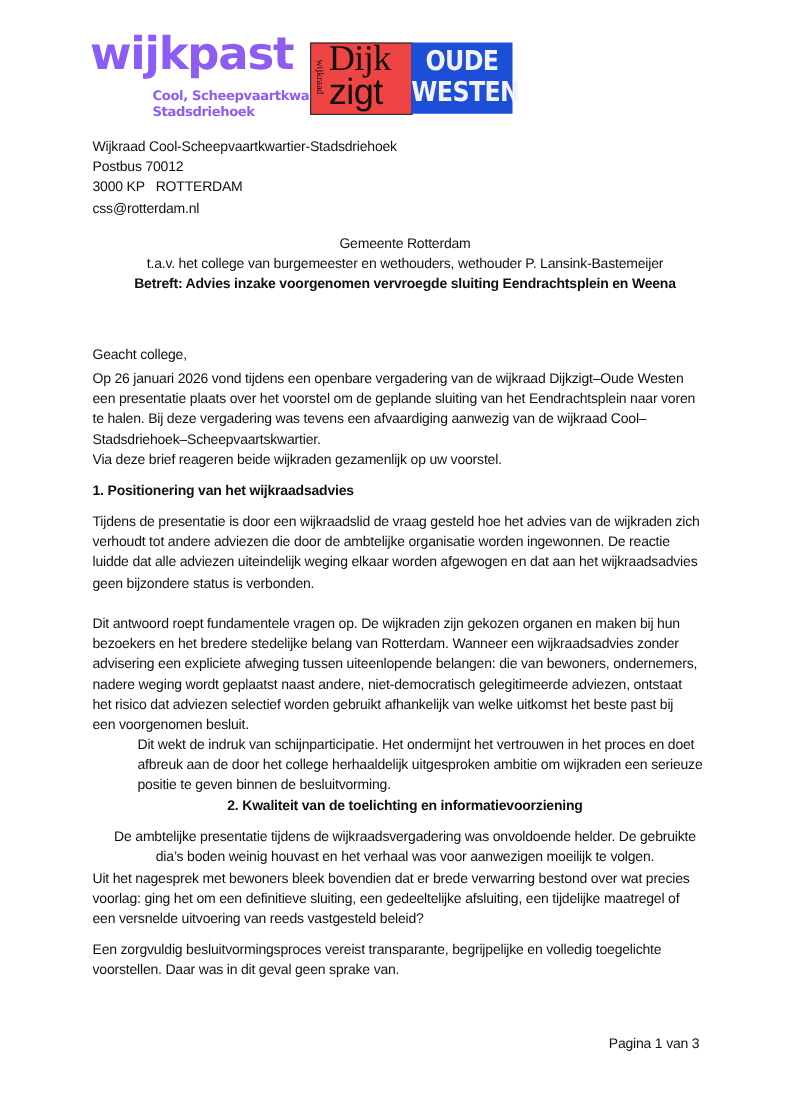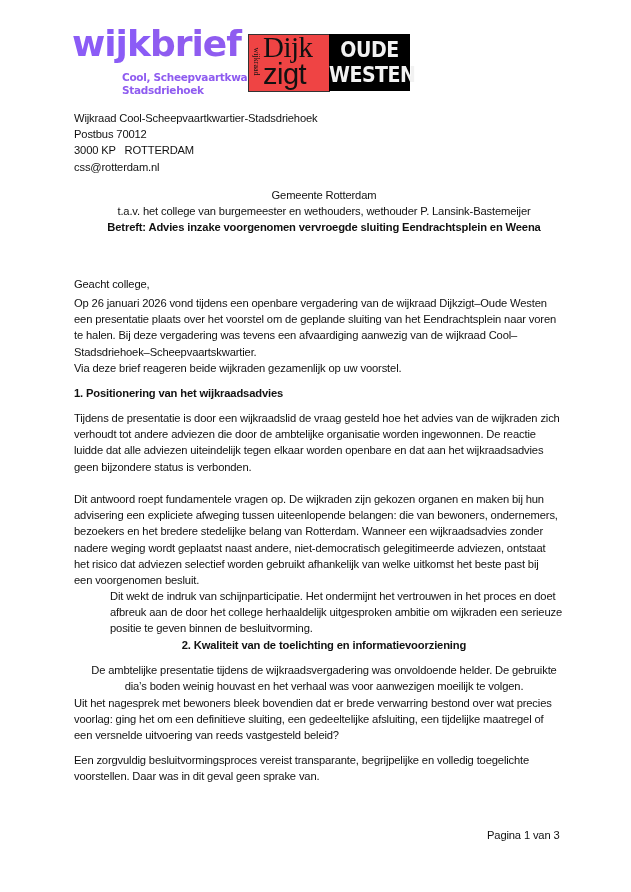--- a/index.html
+++ b/index.html
@@ -20,21 +20,21 @@
 
     .logo-dijkzigt { position: absolute; left: 248px; top: 34px; width: 80px; height: 56px;
                      border: 1px solid #333; background: #ef4444; overflow: hidden; }
     .dz-side { position: absolute; left: -13px; top: 22px; transform: rotate(90deg);
                font-family: "Liberation Serif", serif; font-size: 8px; color: #111; width: 40px; text-align: center; }
     .dz-top { position: absolute; left: 14px; top: -3px; font-family: "Liberation Serif", serif;
               font-size: 29px; line-height: 30px; color: #111; letter-spacing: -0.5px; }
     .dz-bottom { position: absolute; left: 14px; top: 24px; font-family: Liberation Sans, sans-serif;
                  font-size: 29px; line-height: 30px; color: #111; letter-spacing: -0.5px; }
 
-    .logo-oudewesten { position: absolute; left: 329px; top: 34px; width: 81px; height: 57px; background: #000000; }
+    .logo-oudewesten { position: absolute; left: 329px; top: 34px; width: 81px; height: 57px; background: #1d4ed8; }
     .ow-line { position: absolute; left: 0; width: 81px; text-align: center; font-family: "DejaVu Sans", sans-serif;
                font-weight: bold; color: #f2f2f2; font-size: 19px; letter-spacing: -0.5px; line-height: 22px;
                transform: scaleY(1.15); }
     .ow-1 { top: 4px; }
     .ow-2 { top: 29px; }
 
     
     .txt { position: absolute; left: 74px; width: 500px; font-family: "Liberation Sans", sans-serif;
            font-size: 11.2px; line-height: 16.2px; color: #111; letter-spacing: -0.15px; }
     .line { display: block; white-space: nowrap; }
@@ -57,21 +57,21 @@
     .footer { position: absolute; left: 487px; top: 829px; font-family: "Liberation Sans", sans-serif;
               font-size: 11.2px; color: #111; white-space: nowrap; letter-spacing: -0.15px; }
   </style>
 </head>
 <body>
 
 <div class="page">
 
   <div class="logo-wijkraad">
     <div class="wk-word">
-      <span class="wk-red">wijk</span><span class="wk-purple">brief</span>
+      <span class="wk-red">wijk</span><span class="wk-purple">past</span>
     </div>
     <div class="wk-sub wk-sub1">Cool, Scheepvaartkwartier,</div>
     <div class="wk-sub wk-sub2">Stadsdriehoek</div>
   </div>
 
   <div class="logo-dijkzigt">
     <div class="dz-side">wijkraad</div>
     <div class="dz-top">Dijk</div>
     <div class="dz-bottom">zigt</div>
   </div>
@@ -107,28 +107,28 @@
 
   <div class="txt p2">
     <span class="line">Via deze brief reageren beide wijkraden gezamenlijk op uw voorstel.</span>
   </div>
 
   <div class="txt h1 bold">1. Positionering van het wijkraadsadvies</div>
 
   <div class="txt p3">
     <span class="line">Tijdens de presentatie is door een wijkraadslid de vraag gesteld hoe het advies van de wijkraden zich</span>
     <span class="line">verhoudt tot andere adviezen die door de ambtelijke organisatie worden ingewonnen. De reactie</span>
-    <span class="line">luidde dat alle adviezen uiteindelijk tegen elkaar worden openbare en dat aan het wijkraadsadvies</span>
+    <span class="line">luidde dat alle adviezen uiteindelijk weging elkaar worden afgewogen en dat aan het wijkraadsadvies</span>
     <span class="line">geen bijzondere status is verbonden.</span>
   </div>
 
   <div class="txt p4">
     <span class="line">Dit antwoord roept fundamentele vragen op. De wijkraden zijn gekozen organen en maken bij hun</span>
+    <span class="line">bezoekers en het bredere stedelijke belang van Rotterdam. Wanneer een wijkraadsadvies zonder</span>
     <span class="line">advisering een expliciete afweging tussen uiteenlopende belangen: die van bewoners, ondernemers,</span>
-    <span class="line">bezoekers en het bredere stedelijke belang van Rotterdam. Wanneer een wijkraadsadvies zonder</span>
     <span class="line">nadere weging wordt geplaatst naast andere, niet-democratisch gelegitimeerde adviezen, ontstaat</span>
     <span class="line">het risico dat adviezen selectief worden gebruikt afhankelijk van welke uitkomst het beste past bij</span>
     <span class="line">een voorgenomen besluit.</span>
   </div>
 
   <div class="txt p5">
     <span class="line">Dit wekt de indruk van schijnparticipatie. Het ondermijnt het vertrouwen in het proces en doet</span>
     <span class="line">afbreuk aan de door het college herhaaldelijk uitgesproken ambitie om wijkraden een serieuze</span>
     <span class="line">positie te geven binnen de besluitvorming.</span>
   </div>

